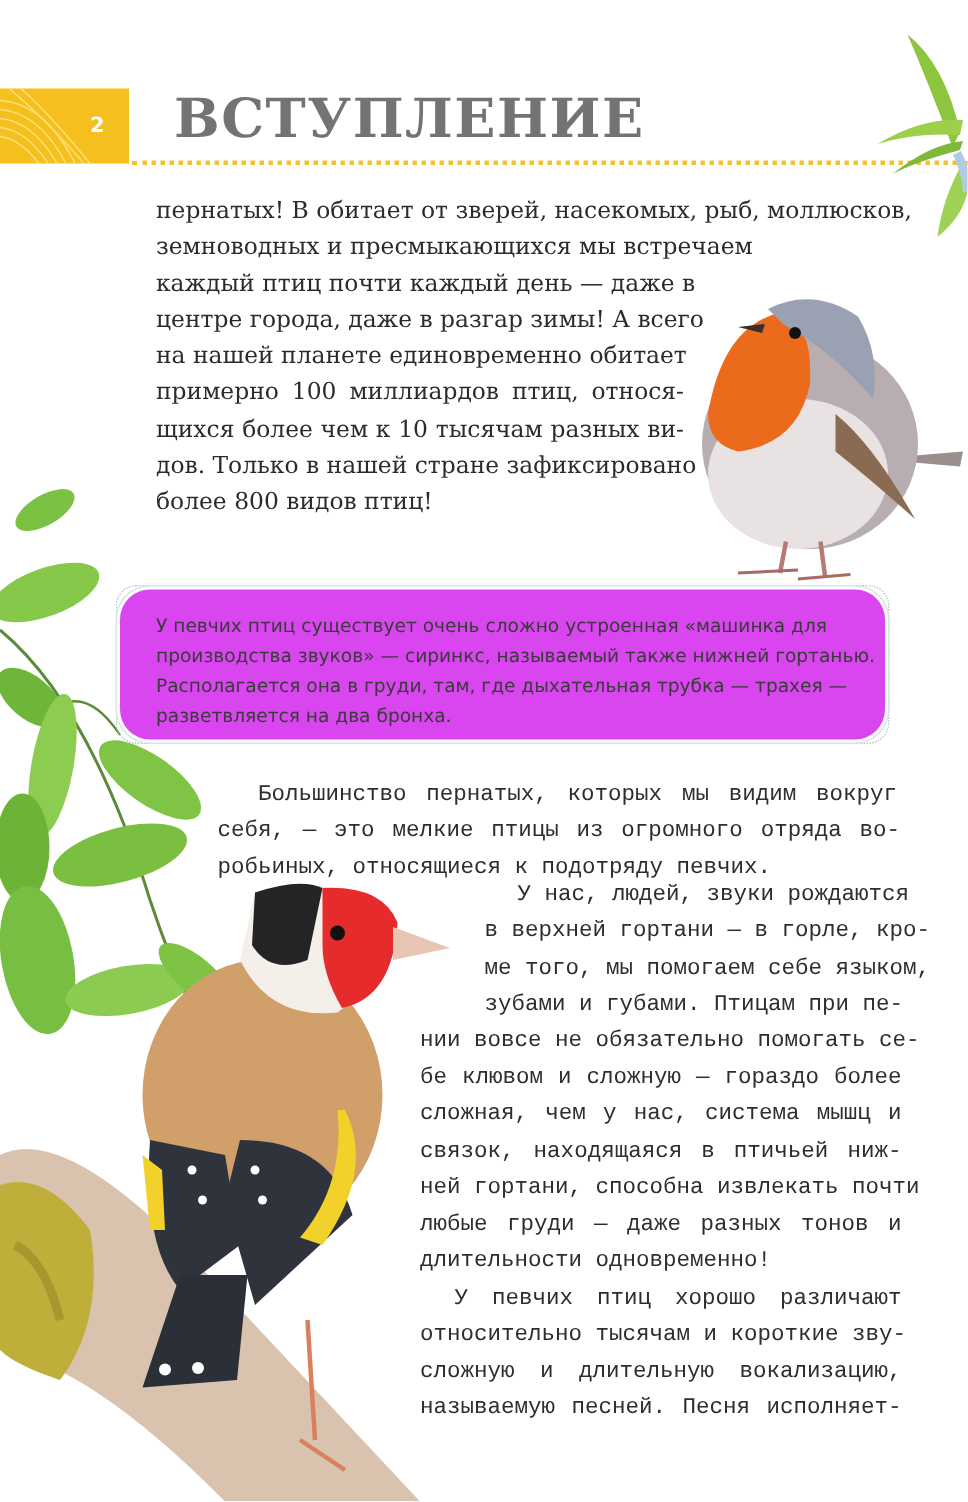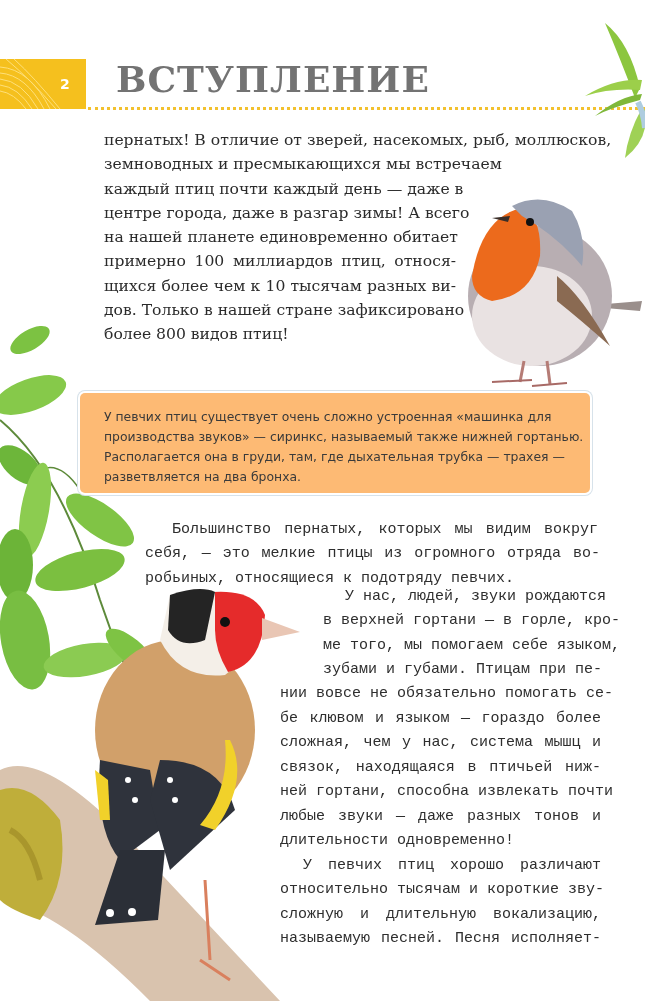--- a/index.html
+++ b/index.html
@@ -24,21 +24,21 @@
     position:absolute; left:88px; top:107px; width:557px; height:0;
     border-top:3px dotted #f2c12e;
   }
   .p1 {
     position:absolute; left:104px; top:128px; width:500px;
     font-size:15.6px; line-height:24.3px; color:#2b2b2b;
   }
   .p1 .ln { display:block; white-space:nowrap; text-align:justify; text-align-last:justify; }
   .infobox {
     position:absolute; left:80px; top:393px; width:510px; height:100px;
-    background:#fdba74; border-radius:5px;
+    background:#d946ef; border-radius:20px;
     box-shadow: 0 0 0 2px #fff, 0 0 0 3px #d7e2ea;
   }
   .infobox-outer {
     position:absolute; left:77px; top:390px; width:514px; height:104px;
     border:1.5px dotted #b5c3cc; border-radius:14px;
   }
   .infobox .txt {
     position:absolute; left:24px; top:14px; width:470px;
     font:12.4px/20px "DejaVu Sans", sans-serif; color:#3a3a3a;
   }
@@ -71,21 +71,21 @@
 
 <svg class="img" style="left:580px;top:18px" width="65" height="140">
   <path d="M55 80 Q40 40 25 5 Q50 25 60 70 Z" fill="#8cc63f"></path>
   <path d="M60 72 Q30 70 5 78 Q35 60 62 62 Z" fill="#9ccf4a"></path>
   <path d="M60 82 Q30 90 15 98 Q40 78 62 76 Z" fill="#7fb83a"></path>
   <path d="M62 90 Q48 115 45 140 Q70 120 65 92 Z" fill="#9fd156"></path>
   <path d="M58 84 Q64 96 65 110" stroke="#aecde0" stroke-width="6" fill="none"></path>
 </svg>
 
 <div class="p1">
-  <span class="ln" style="width:494px">пернатых! В отличие от зверей, насекомых, рыб, моллюсков,</span>
+  <span class="ln" style="width:494px">пернатых! В обитает от зверей, насекомых, рыб, моллюсков,</span>
   <span class="ln" style="width:372px">земноводных и пресмыкающихся мы встречаем</span>
   <span class="ln" style="width:352px">каждый птиц почти каждый день — даже в</span>
   <span class="ln" style="width:352px">центре города, даже в разгар зимы! А всего</span>
   <span class="ln" style="width:352px">на нашей планете единовременно обитает</span>
   <span class="ln" style="width:352px">примерно 100 миллиардов птиц, относя-</span>
   <span class="ln" style="width:352px">щихся более чем к 10 тысячам разных ви-</span>
   <span class="ln" style="width:360px">дов. Только в нашей стране зафиксировано</span>
   <span class="ln" style="width:210px;text-align-last:left">более 800 видов птиц!</span>
 </div>
 
@@ -162,25 +162,25 @@
 <div class="body2" style="left:345px;top:585px;width:256px">
   <span class="ln" style="width:255px">У нас, людей, звуки рождаются</span>
 </div>
 <div class="body2" style="left:323px;top:609px;width:278px">
   <span class="ln" style="width:277px">в верхней гортани — в горле, кро-</span>
   <span class="ln" style="width:277px">ме того, мы помогаем себе языком,</span>
   <span class="ln" style="width:277px">зубами и губами. Птицам при пе-</span>
 </div>
 <div class="body2" style="left:280px;top:682px;width:322px">
   <span class="ln" style="width:321px">нии вовсе не обязательно помогать се-</span>
-  <span class="ln" style="width:321px">бе клювом и языком — гораздо более</span>
+  <span class="ln" style="width:321px">бе клювом и сложную — гораздо более</span>
   <span class="ln" style="width:321px">сложная, чем у нас,  система мышц и</span>
   <span class="ln" style="width:321px">связок, находящаяся в птичьей ниж-</span>
   <span class="ln" style="width:321px">ней гортани, способна извлекать почти</span>
-  <span class="ln" style="width:321px">любые звуки — даже разных тонов и</span>
+  <span class="ln" style="width:321px">любые груди — даже разных тонов и</span>
   <span class="ln" style="width:220px;text-align-last:left">длительности одновременно!</span>
 </div>
 
 <div class="body2" style="left:303px;top:854px;width:299px">
   <span class="ln" style="width:298px">У певчих птиц хорошо различают</span>
 </div>
 <div class="body2" style="left:280px;top:878px;width:322px">
   <span class="ln" style="width:321px">относительно тысячам и короткие зву-</span>
   <span class="ln" style="width:321px">сложную и длительную вокализацию,</span>
   <span class="ln" style="width:321px">называемую песней. Песня исполняет-</span>

